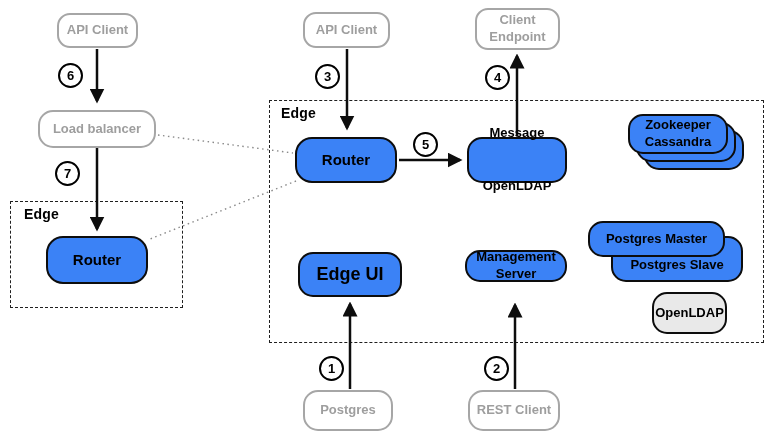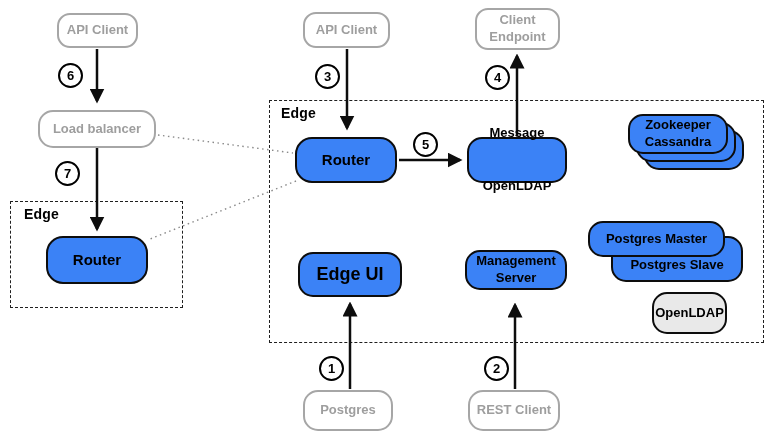--- a/index.html
+++ b/index.html
@@ -95,21 +95,21 @@
 
   <div class="box comp" style="left:467px; top:137px; width:100px; height:46px;gap:36px;">
     <span>Message</span>
     <span>OpenLDAP</span>
   </div>
 
   <div class="box comp" style="left:298px; top:252px; width:104px; height:45px; font-size:18px;">
     <span>Edge UI</span>
   </div>
 
-  <div class="box comp" style="left:465px; top:250px; width:102px; height:40px;">
+  <div class="box comp" style="left:465px; top:250px; width:102px; height:32px;">
     <span>Management</span>
     <span>Server</span>
   </div>
 
   <div class="box comp" style="left:644px; top:130px; width:100px; height:40px;"></div>
   <div class="box comp" style="left:636px; top:122px; width:100px; height:40px;"></div>
   <div class="box comp" style="left:628px; top:114px; width:100px; height:40px;">
     <span>Zookeeper</span>
     <span>Cassandra</span>
   </div>

